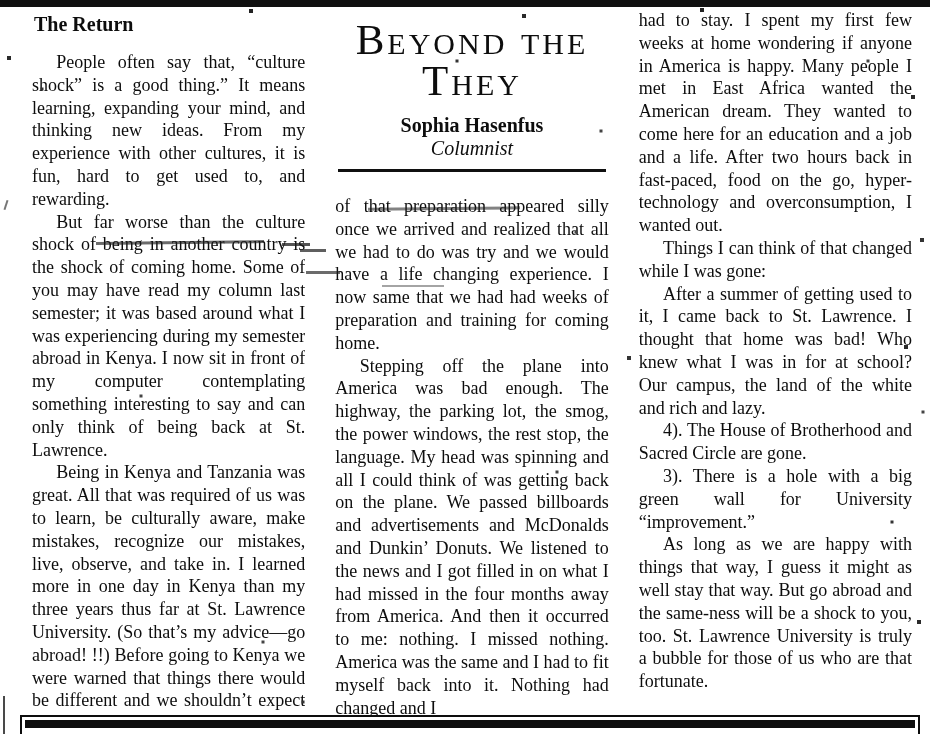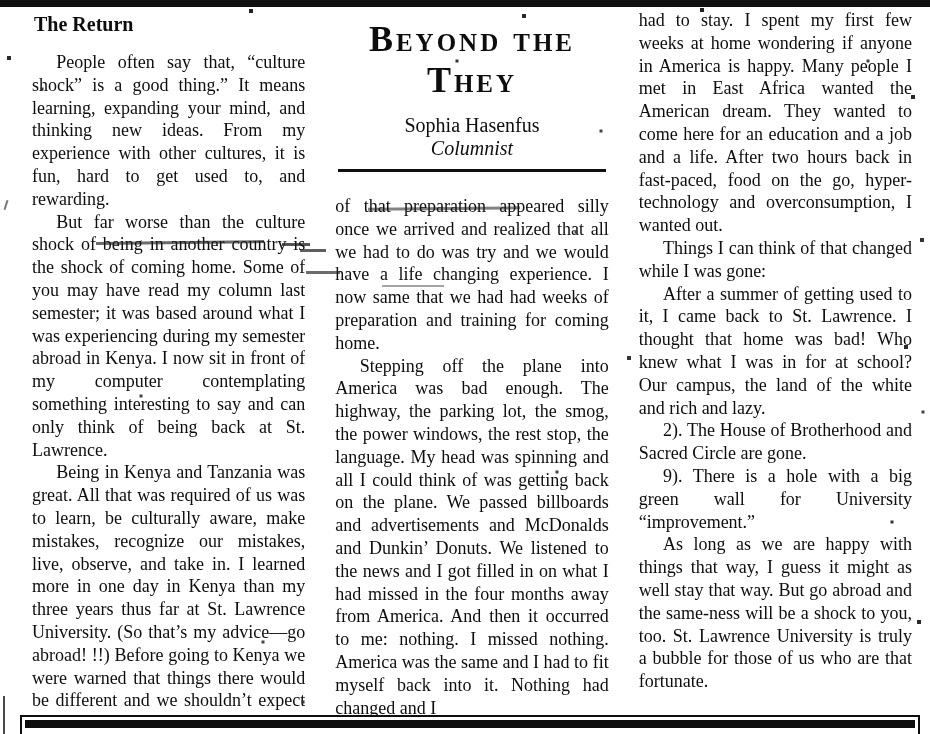--- a/index.html
+++ b/index.html
@@ -50,28 +50,28 @@
   .col-center .body  { margin-top: 23px; }
   .col-right .body   { margin-top: 2px; }
   .body p {
     margin: 0;
     text-indent: 1.35em;
   }
   .body p.noindent { text-indent: 0; }
   .header-block { text-align: center; margin-top: 6px; }
   .headline {
     font-variant: small-caps;
-    font-size: 36px;
+    font-size: 43px;
     line-height: 41px;
     letter-spacing: 3px;
-    font-weight: bold;
+    font-weight: normal;
     margin: 12px;
   }
   .byline {
-    font-weight: normal;
+    font-weight: bold;
     font-size: 20px;
     line-height: 24px;
     margin-top: 5px;
   }
   .role {
     font-style: italic;
     font-size: 20px;
     line-height: 23px;
     text-align: center;
   }
@@ -163,22 +163,22 @@
         <p class="noindent">of that preparation appeared silly once we arrived and realized that all we had to do was try and we would have a life changing experience. I now same that we had had weeks of preparation and training for coming home.</p>
         <p>Stepping off the plane into America was bad enough. The highway, the parking lot, the smog, the power windows, the rest stop, the language. My head was spinning and all I could think of was getting back on the plane. We passed billboards and advertisements and McDonalds and Dunkin’ Donuts. We listened to the news and I got filled in on what I had missed in the four months away from America. And then it occurred to me: nothing. I missed nothing. America was the same and I had to fit myself back into it. Nothing had changed and I</p>
       </div>
   </div>
 
   <div class="col col-right">
     <div class="body">
         <p class="noindent">had to stay. I spent my first few weeks at home wondering if anyone in America is happy. Many people I met in East Africa wanted the American dream. They wanted to come here for an education and a job and a life. After two hours back in fast-paced, food on the go, hyper-technology and overconsumption, I wanted out.</p>
         <p>Things I can think of that changed while I was gone:</p>
         <p>After a summer of getting used to it, I came back to St. Lawrence. I thought that home was bad! Who knew what I was in for at school? Our campus, the land of the white and rich and lazy.</p>
-        <p>2). The House of Brotherhood and Sacred Circle are gone.</p>
-        <p>9). There is a hole with a big green wall for University “improvement.”</p>
+        <p>4). The House of Brotherhood and Sacred Circle are gone.</p>
+        <p>3). There is a hole with a big green wall for University “improvement.”</p>
         <p>As long as we are happy with things that way, I guess it might as well stay that way. But go abroad and the same-ness will be a shock to you, too. St. Lawrence University is truly a bubble for those of us who are that fortunate.</p>
       </div>
   </div>
 
 </div>
 
 <div class="bottom-box">
   <div class="bar"></div>
 </div>
 

